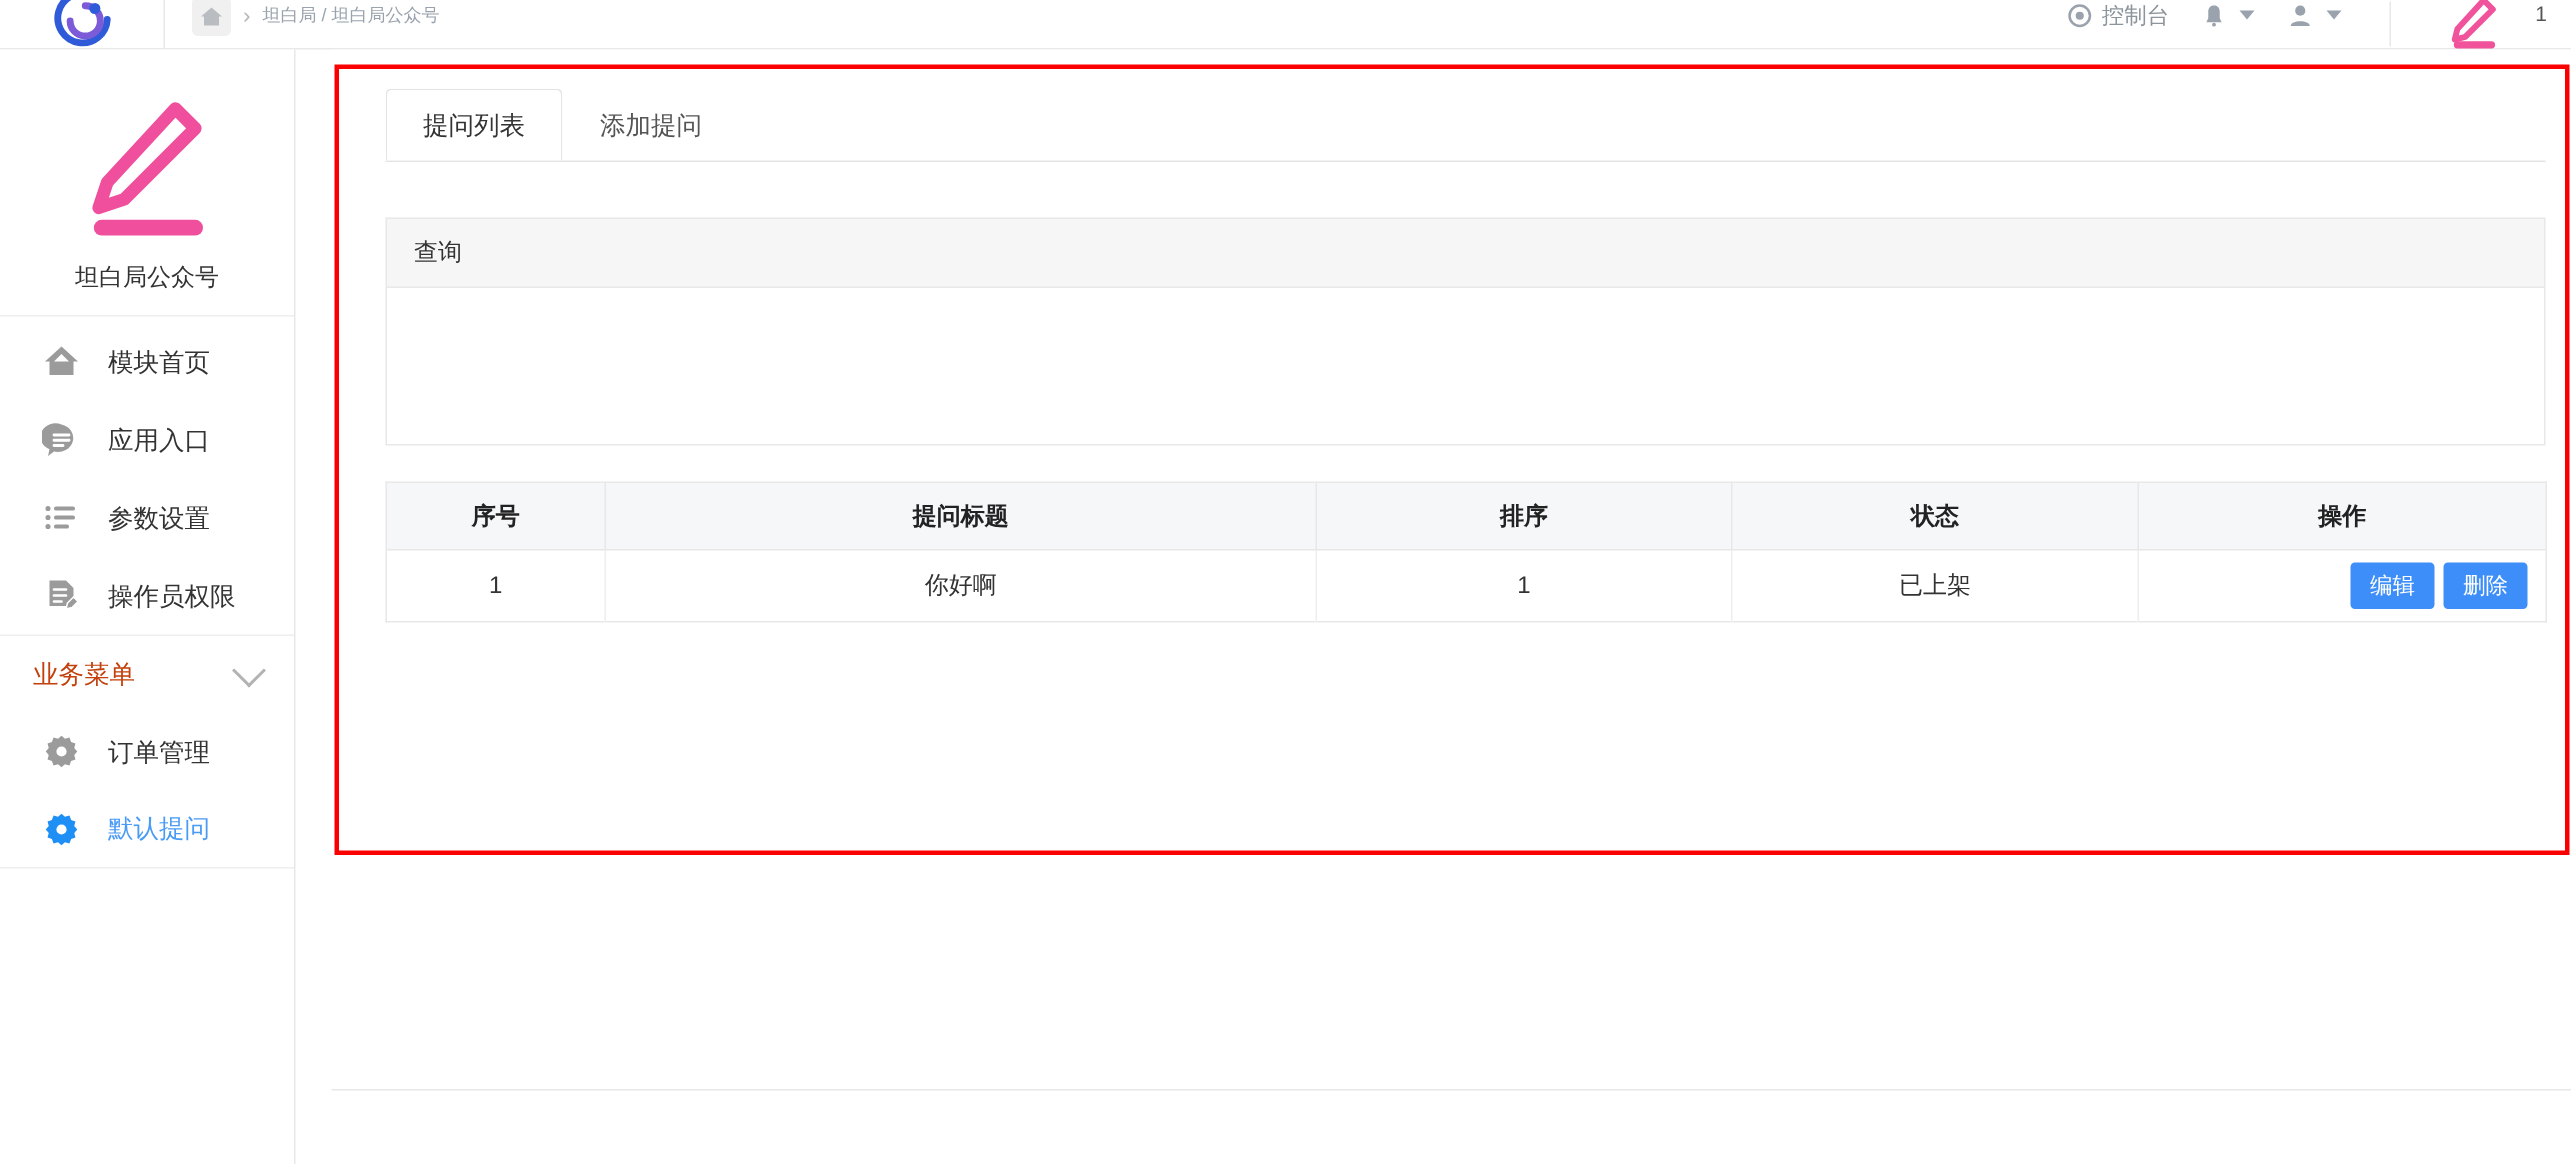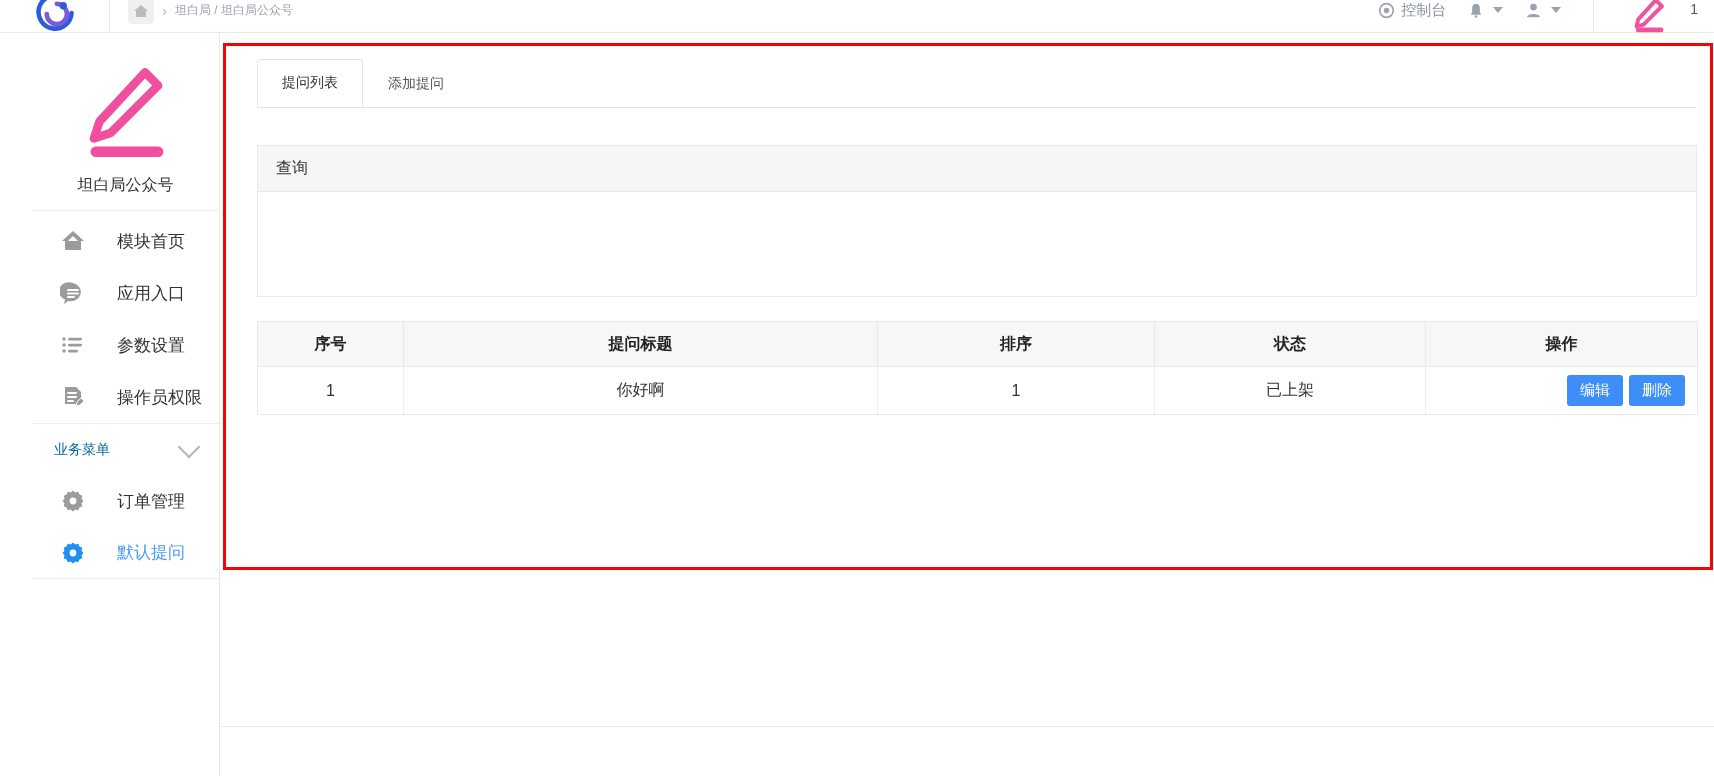--- a/index.html
+++ b/index.html
@@ -62,47 +62,46 @@
   .tb-divider {
     width: 1px; height: 30px; background: #e8e8e8;
     margin: 0 10px;
   }
   .pencil-right { width: 42px; height: 42px; margin-top: -2px; }
   .tb-far { color:#555; font-size: 14px; margin-top:-14px; }
 
   
   .sidebar {
     position: absolute; top: 33px; left: 0;
-    width: 220px; height: 743px;
+    width: 197px; height: 743px;
     background: #ffffff;
     border-right: 1px solid #e8e8e8;
-    padding-left: 32px;
   }
   .brand-block {
     padding-top: 28px; padding-bottom: 14px;
     display: flex; flex-direction: column; align-items: center;
     border-bottom: 1px solid #eeeeee;
   }
   .brand-pencil { width: 96px; height: 104px; }
   .brand-name {
     margin-top: 10px; font-size: 16px; color: #333333;
   }
   .nav-list { padding-top: 4px; }
   .nav-item {
     height: 52px; display: flex; align-items: center;
-    padding-left: 28px; gap: 31px; cursor: pointer;
+    padding-left: 28px; gap: 18px; cursor: pointer;
   }
   .nav-item .nav-label { font-size: 17px; color: #333333; }
   .nav-icon { width: 26px; height: 26px; display:block; }
   .group-head {
     height: 52px; display: flex; align-items: center;
     padding: 0 22px 0 22px; justify-content: space-between;
     border-top: 1px solid #eeeeee;
   }
-  .group-title { font-size: 14px; color: #0369a1; }
+  .group-title { font-size: 17px; color: #c2410c; }
   .chev {
     width: 16px; height: 16px;
     border-right: 2px solid #b3b3b3;
     border-bottom: 2px solid #b3b3b3;
     transform: rotate(45deg);
     margin-top: -6px;
   }
   .nav-item.sep-bottom { border-bottom: 1px solid #eeeeee; }
   .nav-item.active .nav-label { color: #4a9bf5; }
 
@@ -117,21 +116,21 @@
     width: 1490px; height: 527px;
     border: 3px solid #fb0000;
   }
   .tabs {
     position: absolute; top: 26px; left: 36px;
     display: flex; align-items: flex-end;
   }
   .tab {
     height: 48px; padding: 0 24px;
     display: flex; align-items: center; justify-content: center;
-    font-size: 14px; color: #555555; cursor: pointer;
+    font-size: 17px; color: #555555; cursor: pointer;
     background: transparent; border: 1px solid transparent;
     border-bottom: none;
   }
   .tab.active {
     background: #ffffff;
     border: 1px solid #e4e4e4;
     border-bottom: 1px solid #ffffff;
     border-radius: 4px 4px 0 0;
     color: #333333;
   }

